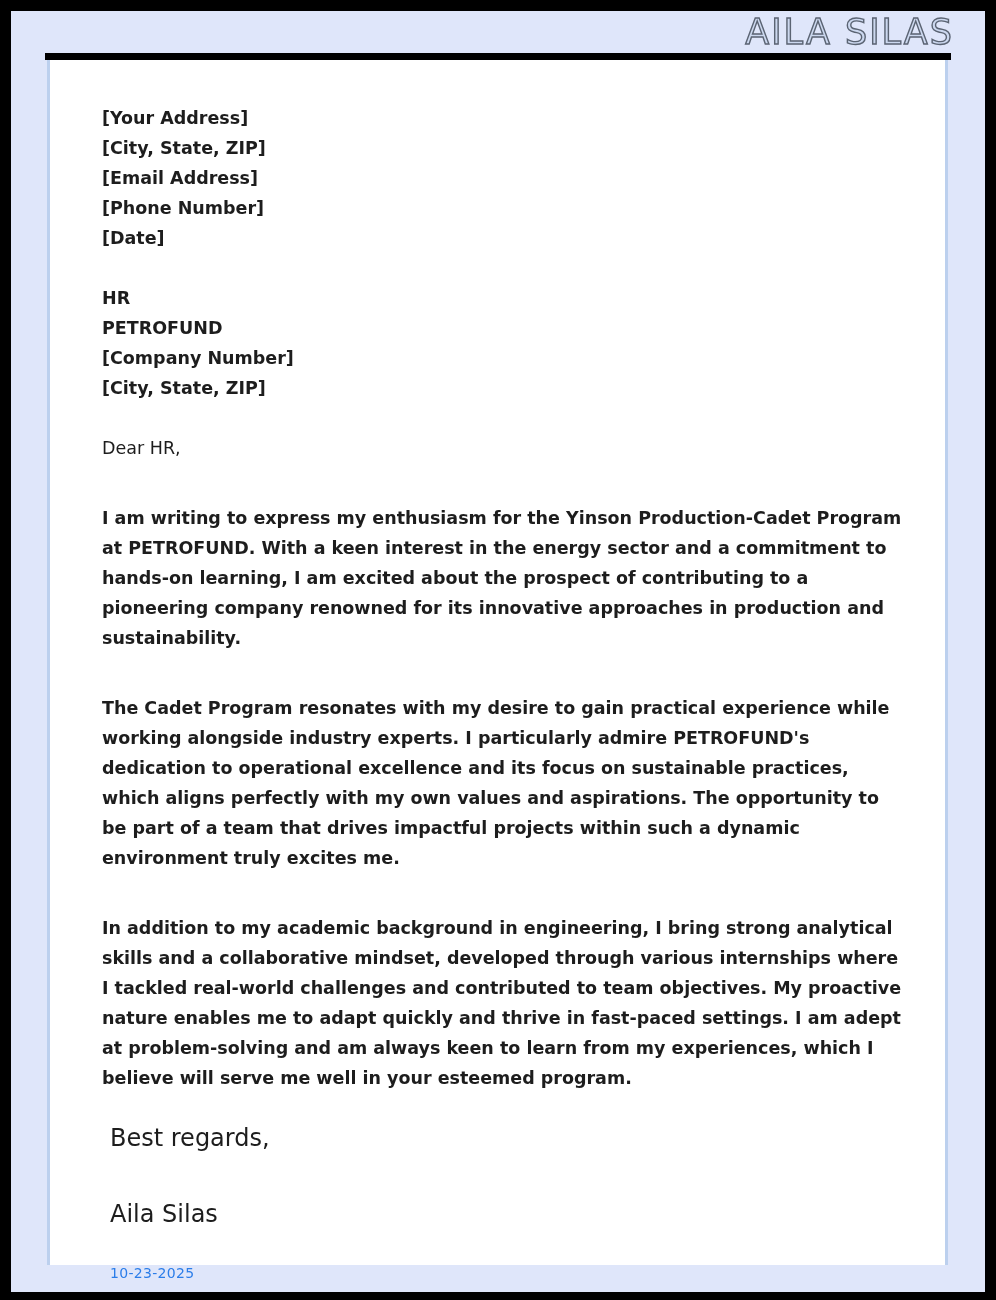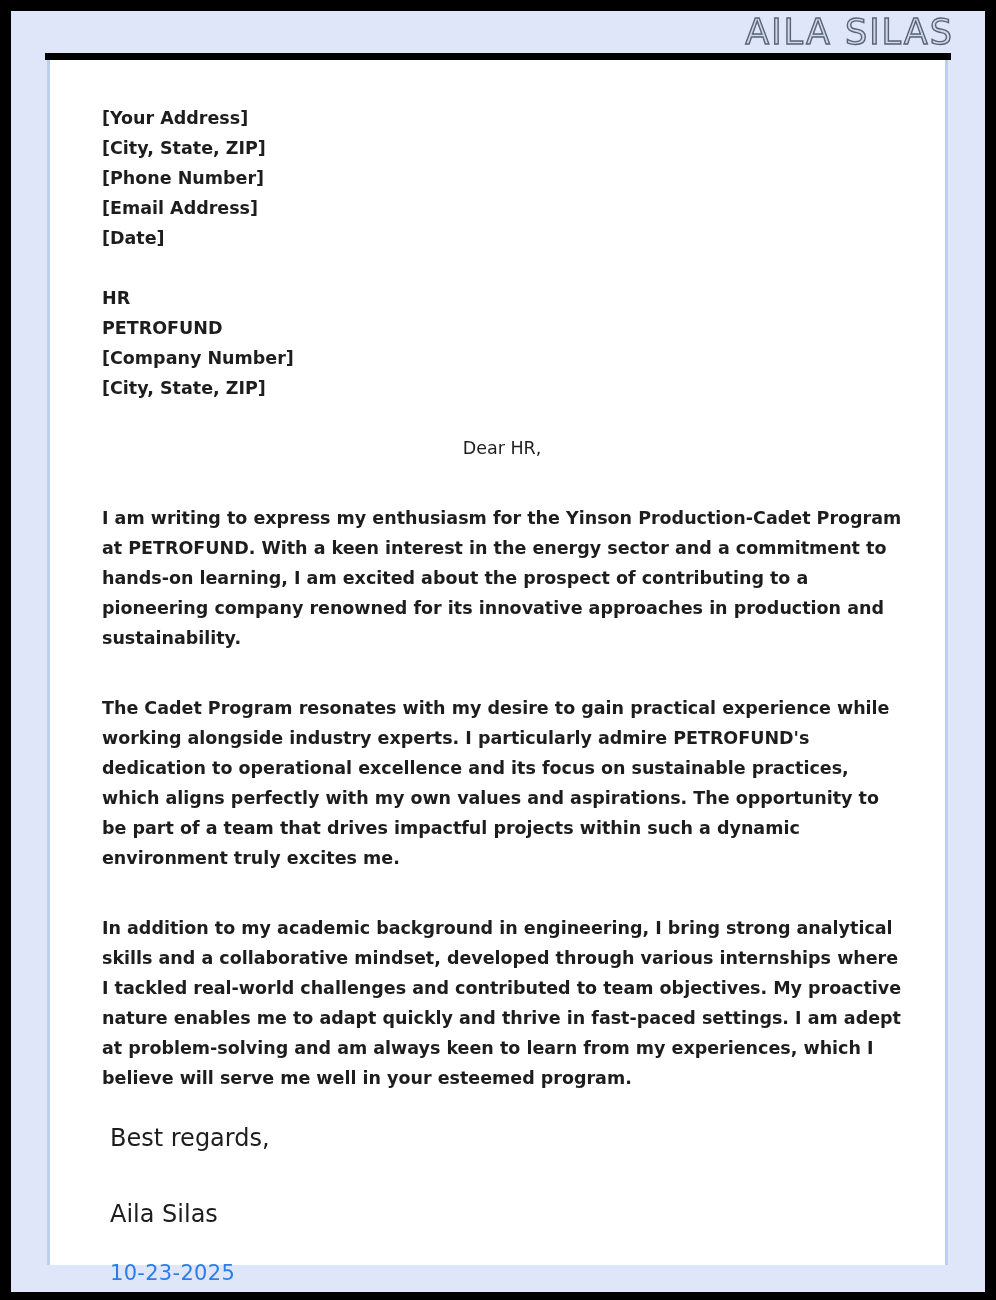--- a/index.html
+++ b/index.html
@@ -99,37 +99,36 @@
     white-space: nowrap;
   }
   .block-gap { height: 30px; }
   .para { margin-bottom: 30px; margin-top: 40px; }
 
   .salutation {
     font-size: 17.5px;
     line-height: 30px;
     color: #1d1d1d;
     margin: 0 0 30px 0;
-    text-align: center;
   }
 
   .signoff,
   .signer {
     font-size: 24px;
     line-height: 30px;
     color: #1d1d1d;
     margin: 8px;
   }
 
   
   .date-stamp {
     position: absolute;
     left: 99px;
     top: 1250px;
-    font-size: 21px;
+    font-size: 14px;
     line-height: 24px;
     color: #2b7de9;
     letter-spacing: 0.3px;
     white-space: nowrap;
     z-index: 5;
   }
 </style>
 </head>
 <body>
 
@@ -140,22 +139,22 @@
   </div>
 
   <div class="header-rule"></div>
 
   <div class="sheet">
     <div class="letter-body">
 
       <div class="addr-block">
         <div class="addr-line">[Your Address]</div>
         <div class="addr-line">[City, State, ZIP]</div>
+        <div class="addr-line">[Email Address]</div>
         <div class="addr-line">[Phone Number]</div>
-        <div class="addr-line">[Email Address]</div>
         <div class="addr-line">[Date]</div>
       </div>
 
       <div class="block-gap"></div>
 
       <div class="addr-block">
         <div class="addr-line">HR</div>
         <div class="addr-line">PETROFUND</div>
         <div class="addr-line">[Company Number]</div>
         <div class="addr-line">[City, State, ZIP]</div>

